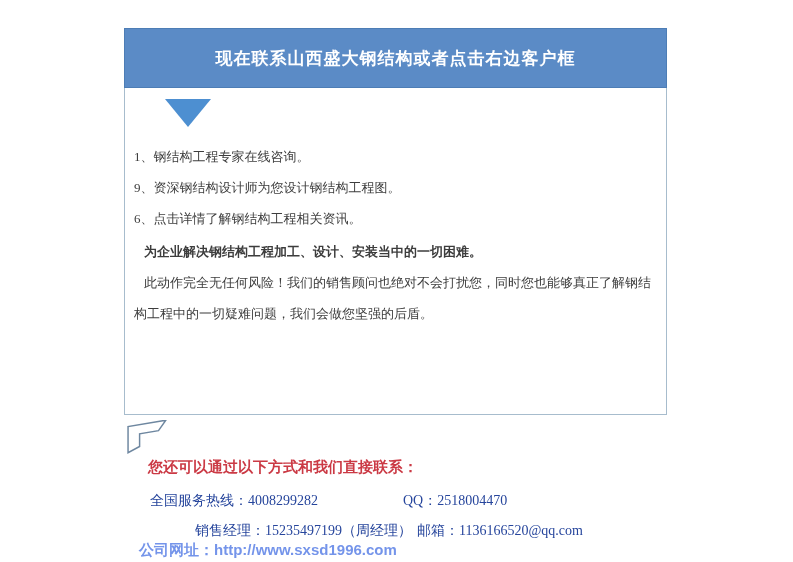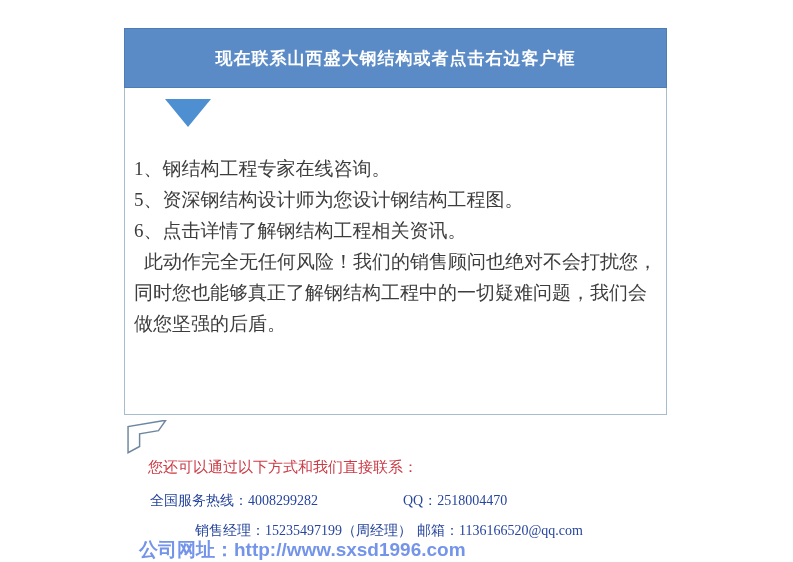--- a/index.html
+++ b/index.html
@@ -39,55 +39,56 @@
   }
   .triangle{
     position:absolute;left:40px;top:70px;
     width:0;height:0;
     border-left:23px solid transparent;
     border-right:23px solid transparent;
     border-top:28px solid var(--triangle);
   }
   .box-content{
     position:absolute;left:9px;right:9px;top:112px;
-    font-size:19px;color:var(--text);margin-top:12px;
+    font-size:13px;color:var(--text);
   }
   .list-item{height:31px;line-height:31px;white-space:nowrap;overflow:hidden;}
   .highlight{height:31px;line-height:31px;font-weight:bold;text-indent:10px;margin-top:2px;white-space:nowrap;overflow:hidden;}
   .paragraph{line-height:31px;text-indent:10px;}
   .flag{position:absolute;left:127px;top:420px;}
   .contact-intro{
     position:absolute;left:148px;top:457px;
-    color:var(--red);font-weight:normal;font-size:15px;line-height:20px;
+    color:var(--red);font-weight:bold;font-size:15px;line-height:20px;
   }
   .contact-line{position:absolute;color:var(--navy);font-weight:normal;font-size:14px;line-height:20px;white-space:nowrap;}
   .hotline{left:150px;top:491px;}
   .qq{left:403px;top:491px;}
   .manager{left:150px;top:521px;margin-left:45px;}
   .email{left:417px;top:521px;}
   .website{
     position:absolute;left:139px;top:539px;
-    color:var(--link);font-weight:bold;font-size:19px;line-height:22px;
+    color:var(--link);font-weight:bold;font-size:15px;line-height:22px;
     font-family:"Liberation Sans","DejaVu Sans",sans-serif;
     white-space:nowrap;text-decoration:none;cursor:pointer;
   }
 </style>
 </head>
 <body>
 
 <div class="banner">
   <span>现在联系山西盛大钢结构或者点击右边客户框</span>
 </div>
 
 <div class="box">
   <div class="triangle"></div>
   <div class="box-content">
     <div class="list-item">1、钢结构工程专家在线咨询。</div>
-    <div class="list-item">5、资深钢结构设计师为您设计钢结构工程图。</div>
+    <div class="list-item">9、资深钢结构设计师为您设计钢结构工程图。</div>
     <div class="list-item">6、点击详情了解钢结构工程相关资讯。</div>
+    <div class="highlight">为企业解决钢结构工程加工、设计、安装当中的一切困难。</div>
     <div class="paragraph">此动作完全无任何风险！我们的销售顾问也绝对不会打扰您，同时您也能够真正了解钢结构工程中的一切疑难问题，我们会做您坚强的后盾。</div>
   </div>
 </div>
 
 <svg class="flag" width="42" height="34" viewBox="0 0 40 32">
   <path d="M1,31 L1,6 L37,0 L30,10 L12,13 L12,25 Z" fill="#ffffff" stroke="#6e87a0" stroke-width="1.4" stroke-linejoin="miter"></path>
 </svg>
 
 <div class="contact-intro">您还可以通过以下方式和我们直接联系：</div>
 

